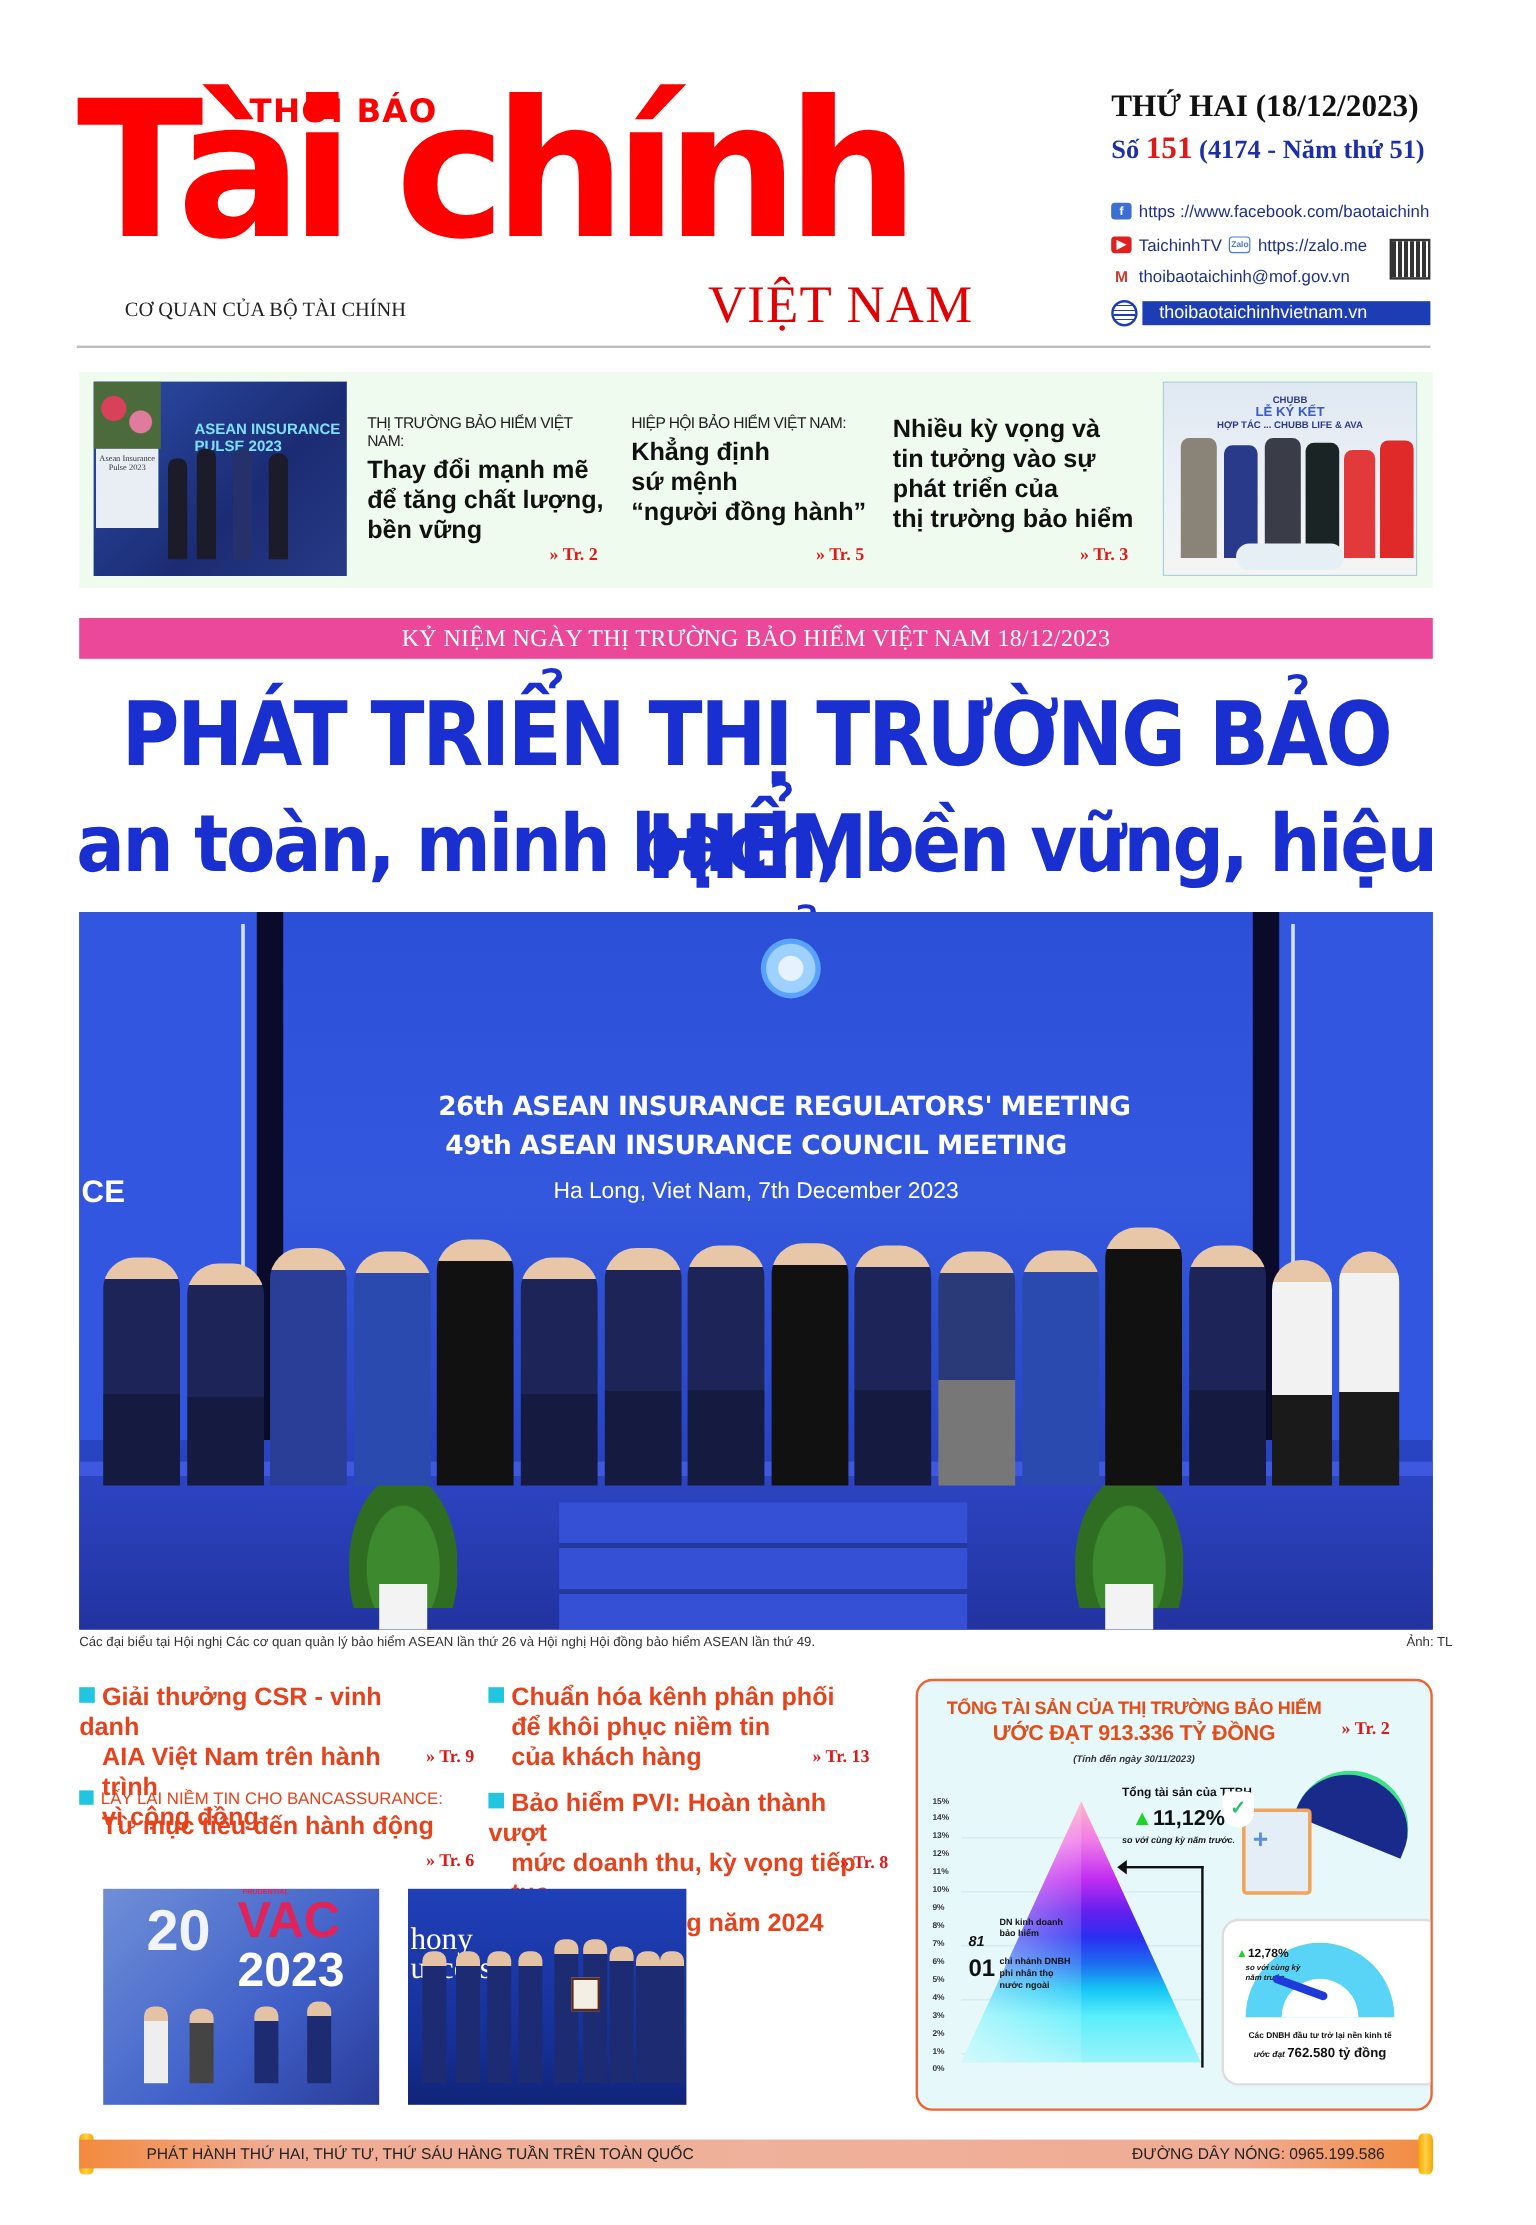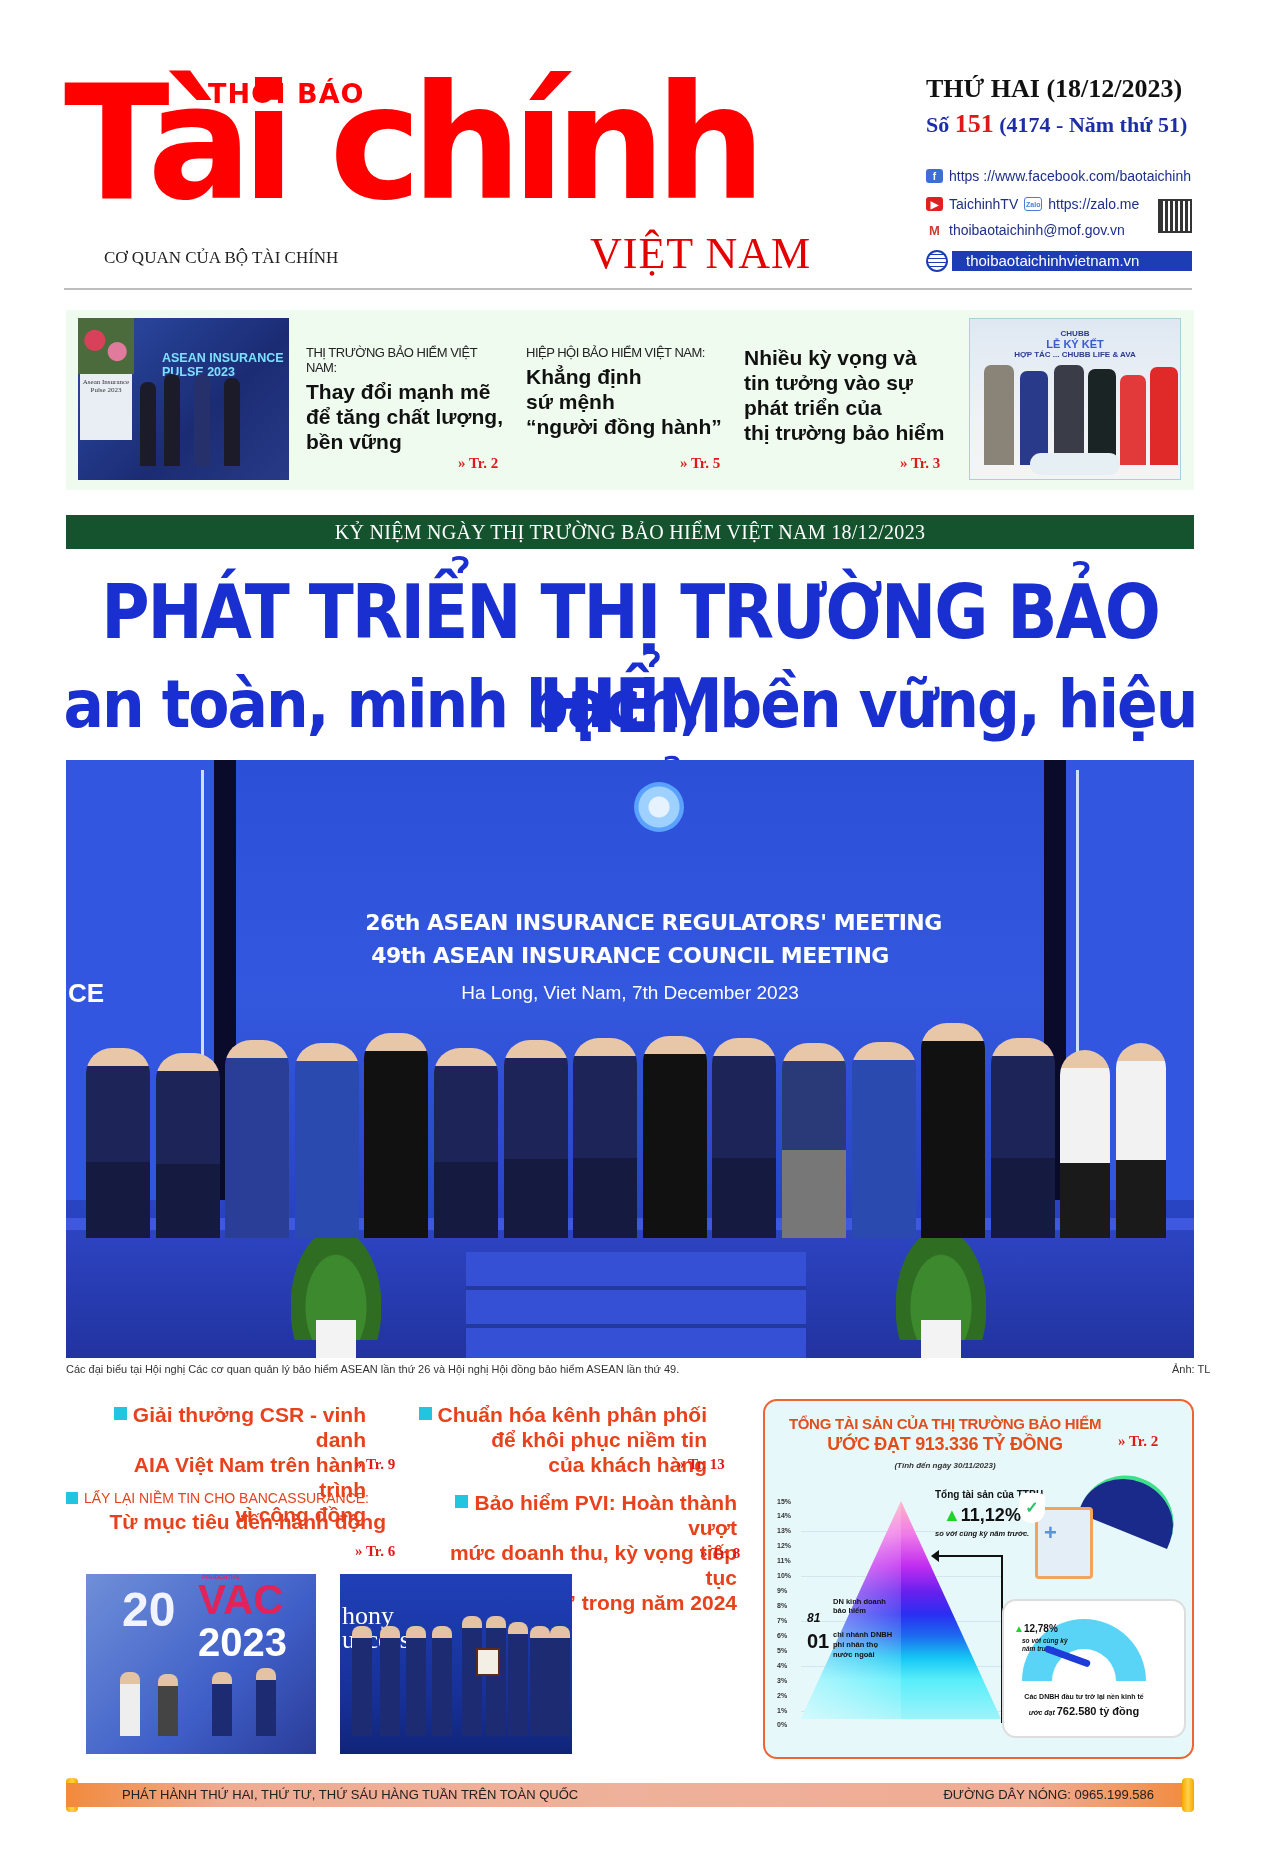--- a/index.html
+++ b/index.html
@@ -37,21 +37,21 @@
   .t-img1 .flw { position: absolute; left: 0; top: 0; width: 56px; height: 56px; background: radial-gradient(circle at 30% 40%,#d9405a 0 10px,transparent 11px), radial-gradient(circle at 70% 60%,#e07b9e 0 9px,transparent 10px), #4b6b3c; }
   .person { position: absolute; width: 16px; bottom: 14px; background: #1b1b2a; border-radius: 7px 7px 0 0; }
   .t-img2 { left: 969px; top: 318px; width: 212px; height: 162px; background: linear-gradient(180deg,#dfe8f2 0%,#eef2f6 60%,#f4f4f4 100%); border: 1px solid #a9d1dc; }
   .t-img2 .sign { position: absolute; left: 40px; top: 10px; width: 130px; height: 70px; color: #2a3a8f; font-size: 8px; text-align: center; font-weight: bold; }
 
   .kicker { font-family: "Liberation Sans Narrow","Liberation Sans", sans-serif; font-size: 13px; color: #222; letter-spacing: -.5px; }
   .t-title { font-weight: bold; font-size: 21px; line-height: 25px; color: #111; }
   .tr { font-family: "Liberation Serif", serif; font-weight: bold; color: #e01818; font-size: 15px; }
 
   
-  .banner { left: 66px; top: 515px; width: 1128px; height: 34px; background: #14532d; color: #fff; font-family: "Liberation Serif", serif; font-size: 20px; text-align: center; line-height: 34px; letter-spacing: .3px; }
+  .banner { left: 66px; top: 515px; width: 1128px; height: 34px; background: #ec4899; color: #fff; font-family: "Liberation Serif", serif; font-size: 20px; text-align: center; line-height: 34px; letter-spacing: .3px; }
   .head1 { left: 60px; top: 566px; width: 1140px; text-align: center; font-family: "DejaVu Sans", sans-serif; font-weight: 900; font-size: 66px; line-height: 84px; color: #1a2fd0; letter-spacing: -2px; transform: scaleY(1.12); transform-origin: top; }
   .head2 { left: 60px; top: 662px; width: 1140px; text-align: center; font-family: "DejaVu Sans", sans-serif; font-weight: 900; font-size: 60px; line-height: 76px; color: #1a2fd0; letter-spacing: -2px; transform: scaleY(1.1); transform-origin: top; }
 
   
   .hero { left: 66px; top: 760px; width: 1128px; height: 598px; background: linear-gradient(180deg,#2c4fd8 0%,#3358de 40%,#2a47c8 70%,#1e34a8 100%); overflow: hidden; }
   .hero .frameL { position: absolute; left: 0; top: 0; width: 170px; height: 440px; border-right: 22px solid #0a0a2a; background: #3356e0; }
   .hero .frameL::after { content:""; position:absolute; right:10px; top:10px; bottom:0; width:3px; background:#cfe0ff; }
   .hero .frameR { position: absolute; right: 0; top: 0; width: 150px; height: 440px; border-left: 22px solid #0a0a2a; background: #3356e0; }
   .hero .frameR::before { content:""; position:absolute; left:10px; top:10px; bottom:0; width:3px; background:#cfe0ff; }
   .hero .logo { position: absolute; left: 568px; top: 22px; width: 50px; height: 50px; border-radius: 50%; background: radial-gradient(circle,#e7f2ff 0 10px,#9fd1ff 11px 20px,#5aa2ff 21px); }
@@ -65,21 +65,21 @@
   .hero .steps { position: absolute; left: 400px; top: 492px; width: 340px; height: 106px; background: repeating-linear-gradient(180deg,#3550d4 0 34px,#24399e 34px 38px); }
   .hero .plant { position: absolute; width: 90px; height: 110px; top: 470px; background: radial-gradient(ellipse at 50% 70%,#3d8a2e 0 30px,#2f6d22 31px 45px,transparent 46px); }
   .hero .pot { position: absolute; width: 40px; height: 40px; top: 560px; background: #f3f3f3; }
   .hero .people { position: absolute; left: 20px; top: 268px; width: 1080px; height: 210px; display: flex; justify-content: space-between; align-items: flex-end; }
   .hero .p { width: 64px; height: 200px; background: linear-gradient(180deg,#e8c7a8 0 18px,#1d2558 18px 60%,#141a40 60%); border-radius: 26px 26px 0 0; }
   .hero .p.w { background: linear-gradient(180deg,#e8c7a8 0 18px,#f2f2f2 18px 60%,#1a1a1a 60%); }
   .caption { left: 66px; top: 1363px; font-family: "Liberation Sans Narrow","Liberation Sans", sans-serif; font-size: 11px; color: #333; }
   .credit { left: 1172px; top: 1363px; font-size: 11px; color: #333; }
 
   
-  .bt { font-weight: bold; font-size: 21px; line-height: 25px; color: #e8421c; text-align: right; }
+  .bt { font-weight: bold; font-size: 21px; line-height: 25px; color: #e8421c; }
   .bt .sq { display: inline-block; width: 13px; height: 13px; background: #22c5e0; margin-right: 6px; vertical-align: 2px; }
   .bk { font-family: "Liberation Sans Narrow","Liberation Sans", sans-serif; font-size: 14px; color: #e8421c; }
   .bk .sq { display: inline-block; width: 12px; height: 12px; background: #22c5e0; margin-right: 6px; vertical-align: -1px; }
   .thumb1 { left: 86px; top: 1574px; width: 230px; height: 180px; background: linear-gradient(135deg,#6f8fd8,#3f5fc8 60%,#2a3c98); }
   .thumb1 .vac { position: absolute; left: 112px; top: 6px; font-weight: 900; font-size: 42px; color: #e0245a; line-height: 40px; }
   .thumb1 .yr { position: absolute; left: 112px; top: 48px; font-weight: 900; font-size: 40px; color: #fff; line-height: 40px; }
   .thumb1 .twenty { position: absolute; left: 36px; top: 8px; font-weight: 700; font-size: 48px; color: #f1f4ff; }
   .thumb2 { left: 340px; top: 1574px; width: 232px; height: 180px; background: linear-gradient(180deg,#2040b8,#163097 70%,#102478); }
   .thumb2 .hony { position: absolute; left: 2px; top: 30px; font-family: "Liberation Serif", serif; color: #fff; font-size: 26px; line-height: 24px; }
   .thumb .pp { position: absolute; bottom: 18px; width: 20px; height: 110px; background: linear-gradient(180deg,#e3c3a3 0 12px,#1c2b72 12px); border-radius: 8px 8px 0 0; }
@@ -88,21 +88,21 @@
   .info { left: 763px; top: 1399px; width: 431px; height: 360px; border: 2px solid #ee6433; border-radius: 14px; background: #e7f8fb; overflow: hidden; }
   .info .title { position: absolute; left: 0; width: 360px; top: 12px; text-align: center; font-weight: bold; color: #e44d1a; font-size: 15px; line-height: 21px; letter-spacing: -.3px; }
   .info .title .big { font-size: 18px; }
   .info .tr2 { position: absolute; left: 353px; top: 32px; }
   .info .asof { position: absolute; left: 0; width: 360px; top: 60px; text-align: center; font-size: 8px; font-style: italic; font-weight: bold; color: #333; }
   .ax { position: absolute; left: 12px; font-size: 7px; font-weight: bold; color: #333; }
   .grid { position: absolute; left: 36px; width: 200px; height: 1px; background: #d3e6ea; }
   .pyr { position: absolute; left: 36px; top: 100px; width: 200px; height: 218px; clip-path: polygon(50% 0,100% 100%,0 100%); background: linear-gradient(180deg,#ffb6c6 0%,#f07ce8 15%,#c02cf0 30%,#6520ee 42%,#2a2ef2 52%,#1d6bf0 62%,#16c6f4 72%,#58eefa 82%,#9cf4fa 100%); }
   .pyr::after { content:""; position:absolute; left:0; top:0; width:50%; height:100%; background: linear-gradient(90deg,rgba(255,255,255,.55),rgba(255,255,255,.15)); }
   .note { position: absolute; font-weight: bold; color: #111; }
-  .gauge { position: absolute; left: 239px; top: 200px; width: 180px; height: 135px; background: #fff; border-radius: 12px; box-shadow: 0 0 0 2px #ddd; }
+  .gauge { position: absolute; left: 255px; top: 200px; width: 180px; height: 135px; background: #fff; border-radius: 12px; box-shadow: 0 0 0 2px #ddd; }
   .gauge .arc { position: absolute; left: 18px; top: 18px; width: 124px; height: 62px; border-radius: 62px 62px 0 0; background: #5ad4f6; }
   .gauge .arc::after { content:""; position:absolute; left: 30px; top: 30px; width: 64px; height: 32px; border-radius: 32px 32px 0 0; background: #fff; }
   .gauge .needle { position: absolute; left: 38px; top: 60px; width: 48px; height: 7px; background: #1e3ad8; transform: rotate(20deg); transform-origin: right center; border-radius: 4px; z-index: 2; }
   .umbrella { position: absolute; left: 320px; top: 76px; width: 96px; height: 56px; border-radius: 60px 60px 0 0; background: #1a2a8a; border-top: 4px solid #3ee08c; transform: rotate(22deg); }
   .doc { position: absolute; left: 270px; top: 106px; width: 58px; height: 72px; background: #e4eef6; border: 3px solid #f2a35c; border-radius: 4px; }
   .doc::before { content:"+"; position:absolute; left: 6px; top: 10px; color: #5a92e0; font-size: 22px; font-weight: bold; }
   .shield { position: absolute; left: 254px; top: 92px; width: 26px; height: 30px; background: #fff; border-radius: 6px 6px 14px 14px; color: #27c26a; font-size: 16px; text-align: center; line-height: 30px; font-weight: bold; }
 
   
   .footer { left: 66px; top: 1783px; width: 1128px; height: 24px; background: linear-gradient(90deg,#f28a3c 0%,#f0ab93 14%,#efb19b 50%,#f0ab93 86%,#f28a3c 100%); font-family: "Liberation Sans Narrow","Liberation Sans", sans-serif; font-size: 13px; color: #222; line-height: 24px; }

